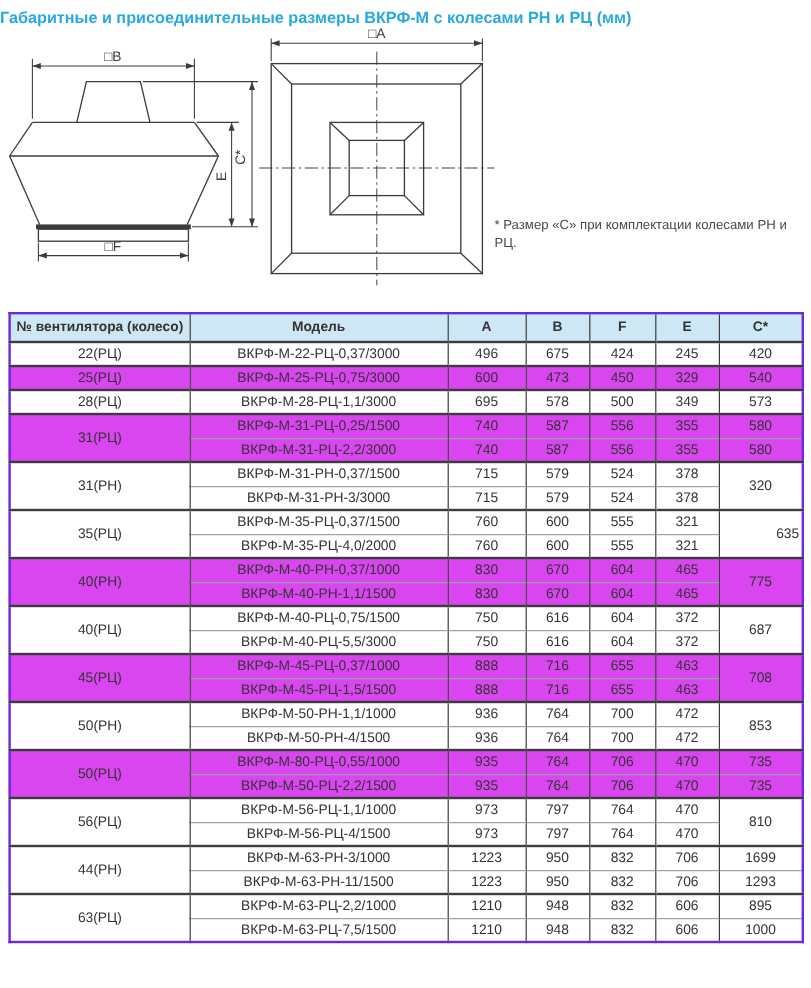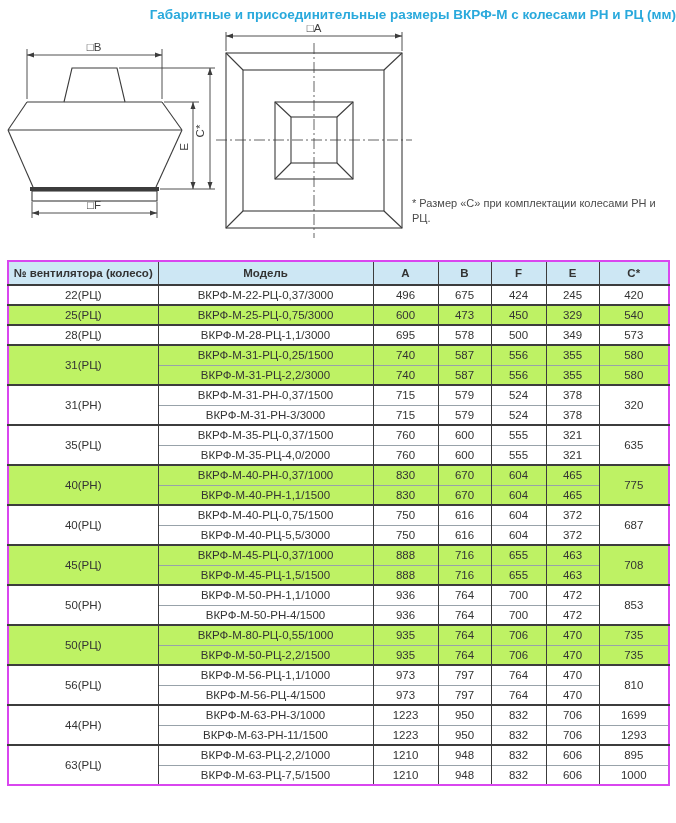--- a/index.html
+++ b/index.html
@@ -9,52 +9,52 @@
     color: #333333;
   }
   .page {
     width: 676px;
     height: 823px;
     background: #ffffff;
     overflow: hidden;
   }
   .title {
     margin-top: 6px;
-    text-align: right;
+    text-align: left;
     font-size: 13.5px;
     font-weight: bold;
     color: #29a9dc;
     line-height: 17px;
   }
   .drawing-area {
     position: relative;
     width: 676px;
     height: 215px;
   }
   .drawing-area svg { display: block; }
   .dline { stroke: #3c3c3c; stroke-width: 1.1; fill: none; }
   .thin  { stroke: #3c3c3c; stroke-width: 0.9; fill: none; }
   .cline { stroke: #3c3c3c; stroke-width: 0.8; fill: none; stroke-dasharray: 11 3 2 3; }
   .arrow { fill: #3c3c3c; stroke: none; }
   .dimtext { font-size: 11.5px; fill: #3c3c3c; }
   .footnote {
     position: absolute;
     left: 412px;
-    top: 173px;
+    top: 158px;
     width: 248px;
     font-size: 11px;
     line-height: 15px;
     color: #4a4a4a;
   }
   table.dim-table {
     border-collapse: collapse;
     table-layout: fixed;
     width: 661px;
     margin: 22px 0 0 7px;
-    border: 2px solid #d946ef;
+    border: 2px solid #6d28d9;
     font-size: 11.5px;
     color: #333333;
   }
   .dim-table th {
     background: #cde7f4;
     font-weight: bold;
     height: 24px;
     padding: 1px 2px;
     border: 1px solid #3c3c3c;
     border-bottom: 2px solid #3c3c3c;
@@ -64,22 +64,22 @@
     height: 20px;
     padding: 0 2px;
     text-align: center;
     vertical-align: middle;
     border-left: 1px solid #3c3c3c;
     border-right: 1px solid #3c3c3c;
     background: #ffffff;
   }
   .dim-table tr.group-start td { border-top: 2px solid #3c3c3c; }
   .dim-table tr.inner-row  td { border-top: 1px solid #98a2a9; }
-  .dim-table td.join-top { border-top: hidden; }
-  .dim-table tr.shaded td { background: #bef264; }
+  .dim-table td.join-top { border-top: hidden; text-align: right; }
+  .dim-table tr.shaded td { background: #d946ef; }
 </style>
 </head>
 <body>
 
 <div class="page">
 
   <div class="title">Габаритные и присоединительные размеры ВКРФ-М с колесами РН и РЦ (мм)</div>
 
   <div class="drawing-area">
     <svg width="676" height="215" viewBox="0 28 676 215">

